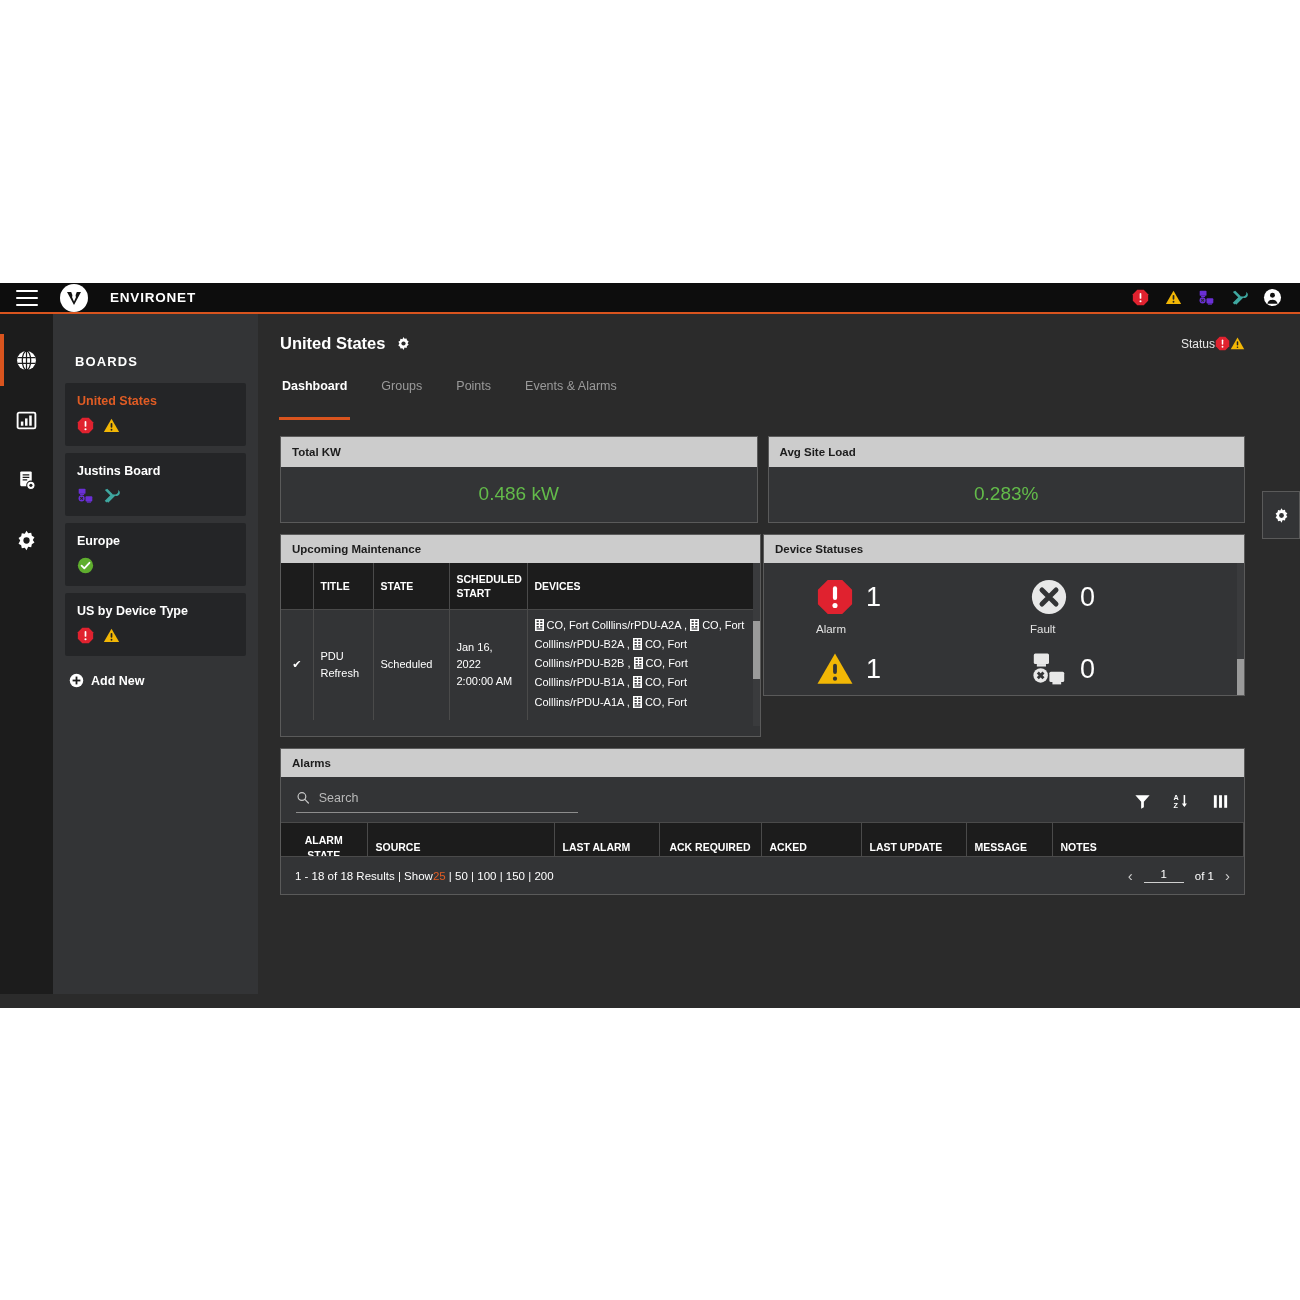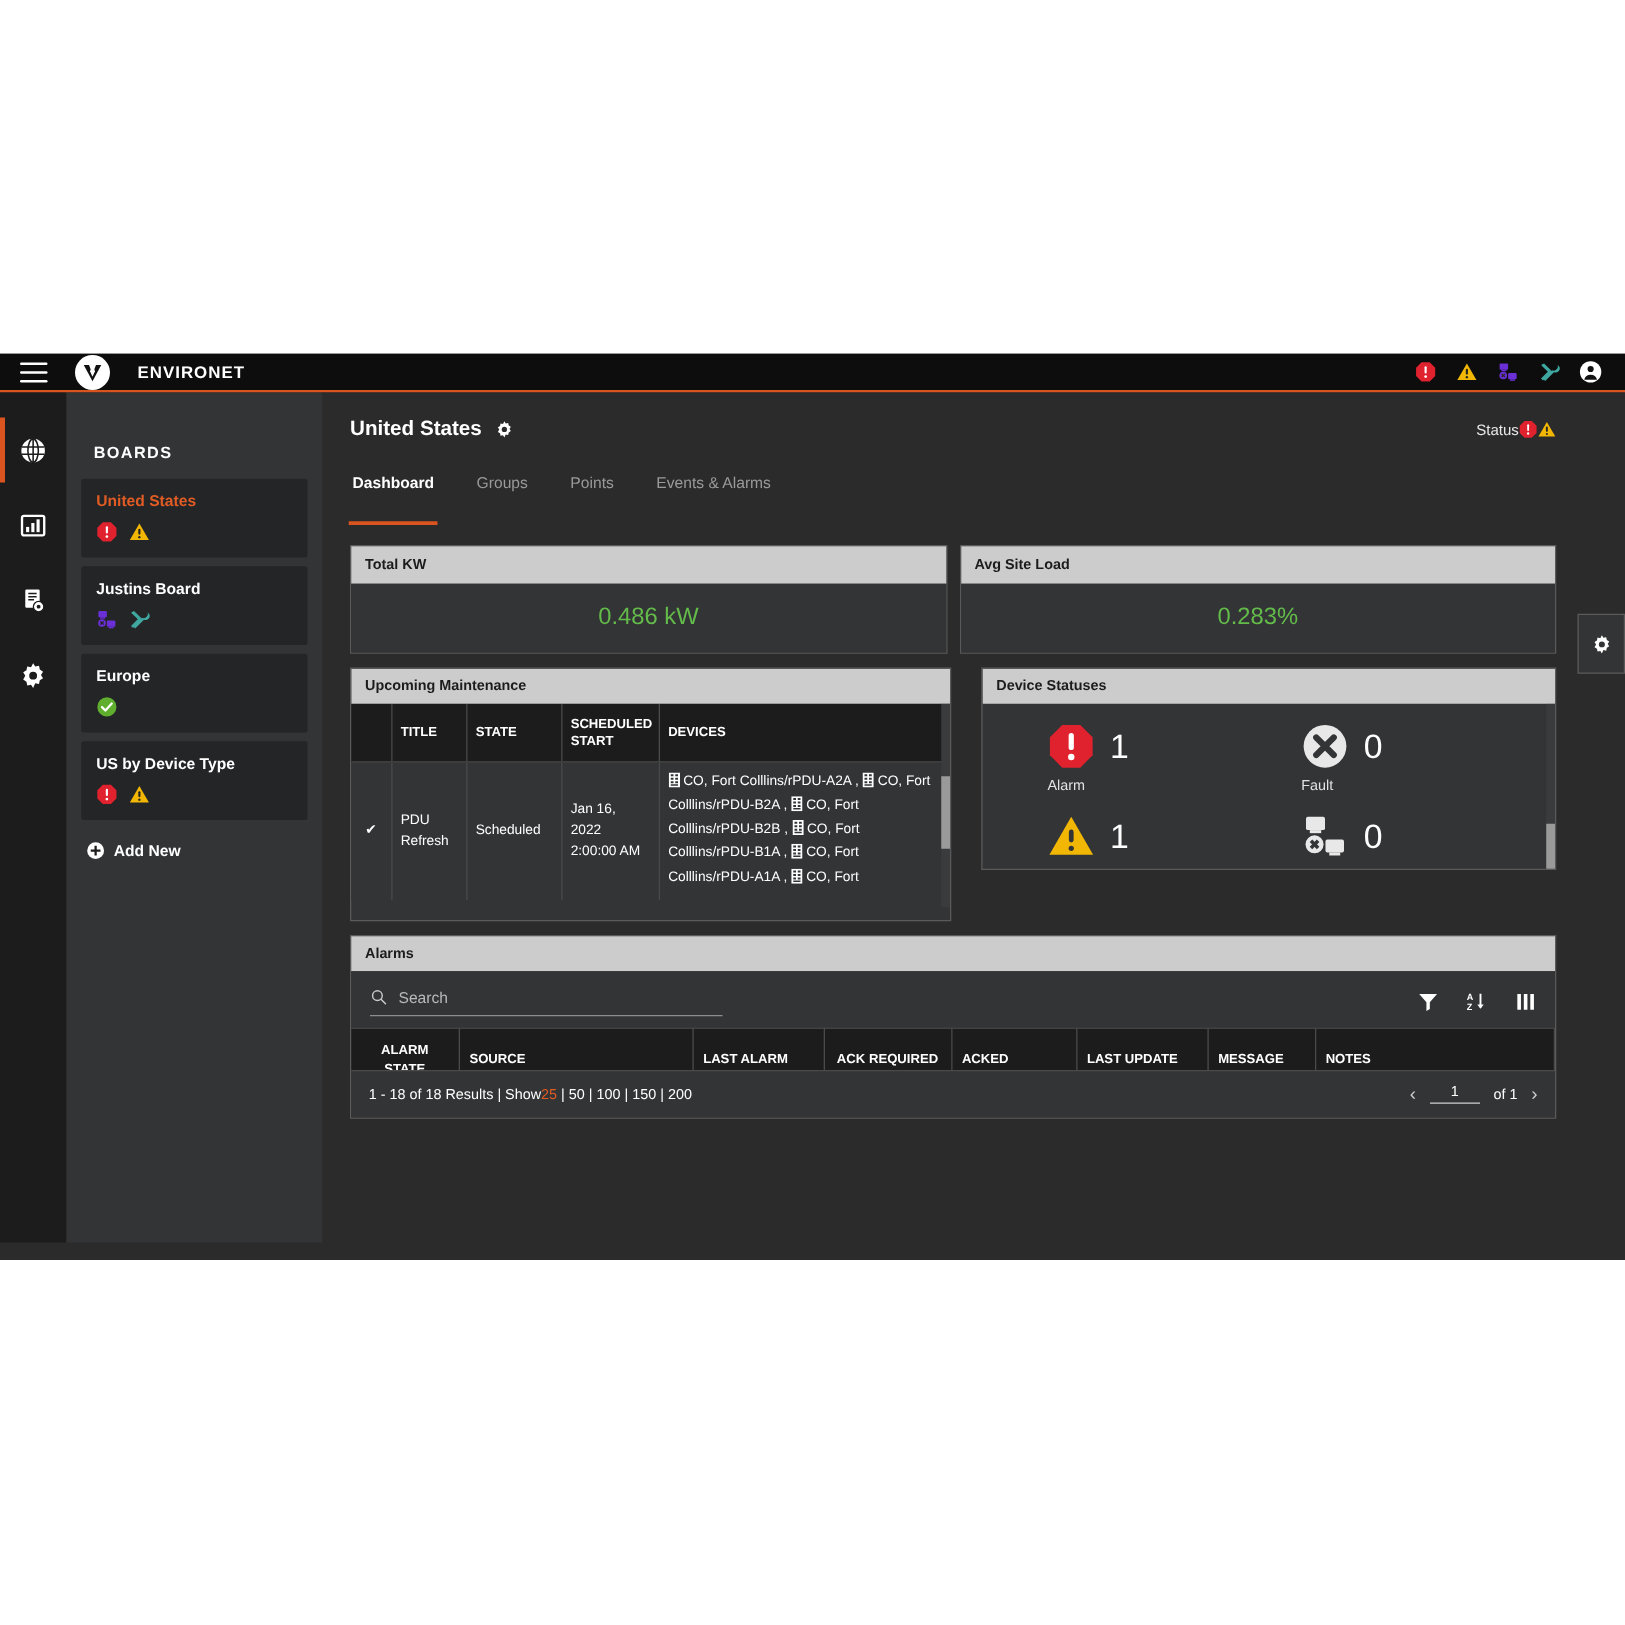--- a/index.html
+++ b/index.html
@@ -72,21 +72,21 @@
   .tab.active { color: #ffffff; font-weight: bold; }
   .tab.active::after { content:""; position:absolute; left:-3px; right:-3px; bottom:0; height: 3px; background:#d9541e; }
 
   
   .kpi-row { display: flex; gap: 10px; margin-top: 16px; }
   .kpi { flex: 1 1 0; border: 1px solid #5a5a5a; min-width:0; }
   .kpi-head { background: #cccccc; color:#1c1c1c; font-size: 11.5px; font-weight: bold; padding: 9px 11px; }
   .kpi-val { background:#333436; color:#63bb4a; font-size: 19px; text-align:center; padding: 16px 0 17px 0; }
 
   
-  .panels { display:flex; gap: 24px; margin-top: 11px; }
+  .panels { display:flex; gap: 2px; margin-top: 11px; }
   .panel { border: 1px solid #5a5a5a; background:#333436; overflow:hidden; }
   .panel-head { background:#cccccc; color:#1c1c1c; font-size:11.5px; font-weight:bold; padding: 8px 11px; }
   .panel-maint { flex: 0 0 481px; height: 203px; }
   .panel-dev { flex: 1 1 auto; height: 162px; min-width:0; }
 
   
   .mt { width: 100%; border-collapse: collapse; table-layout: fixed; }
   .mt th {
     background:#1c1c1c; color:#ffffff; font-size:10.5px; font-weight:bold;
     text-align:left; padding: 9px 7px; vertical-align: middle; border-right:1px solid #4a4a4a; line-height:1.35;

